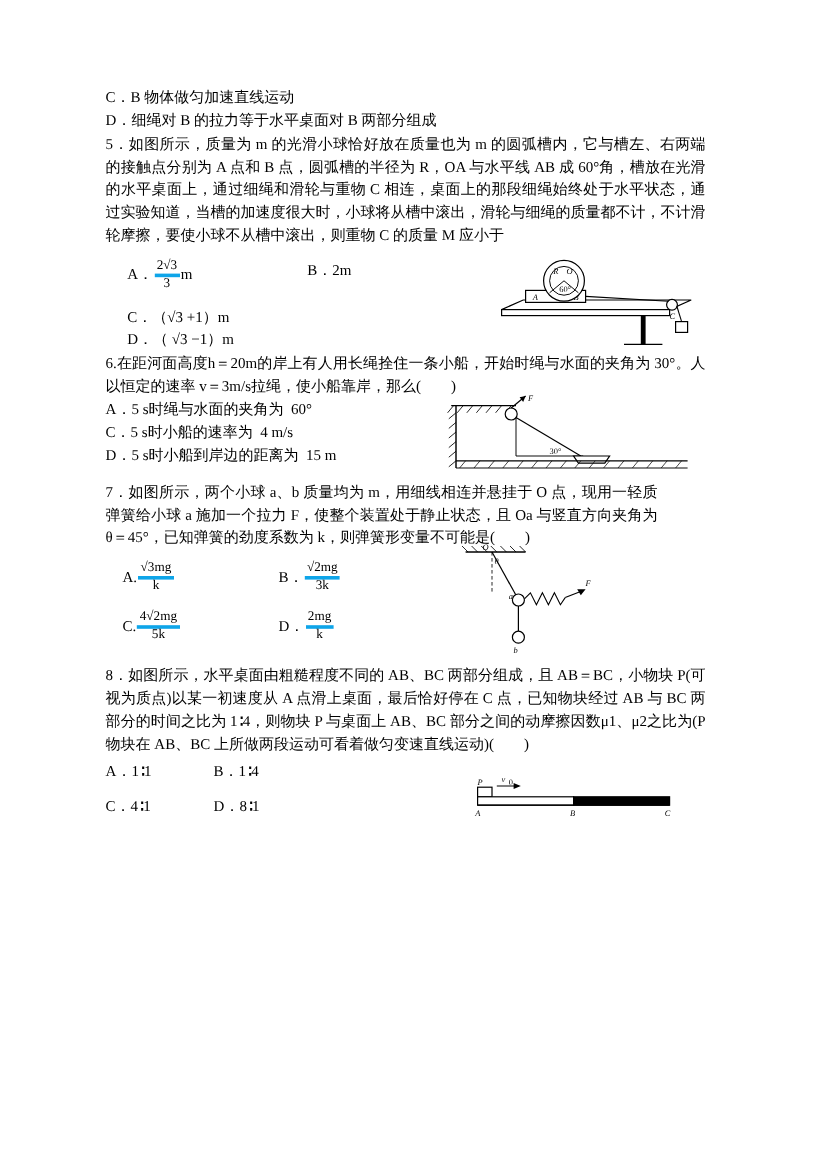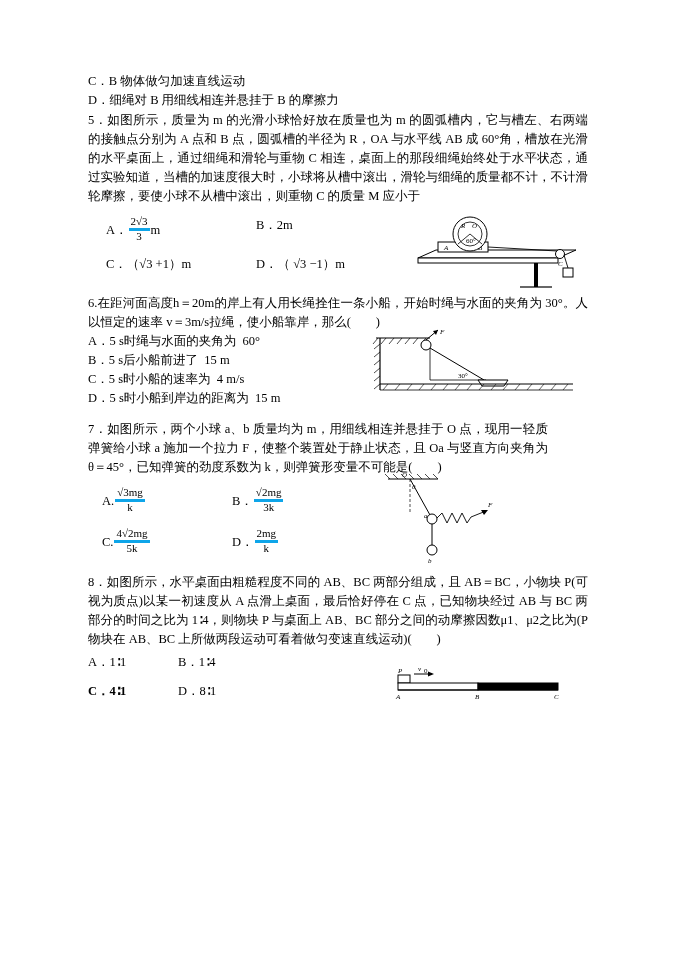--- a/index.html
+++ b/index.html
@@ -64,35 +64,35 @@
   .tiny { font-size: 7px; font-family: "Liberation Serif", serif; }
   .tiny-i { font-size: 7px; font-style: italic; font-family: "Liberation Serif", serif; }
 </style>
 </head>
 <body>
 
 <div class="page">
   <div class="content">
 
     <div class="line">C．B 物体做匀加速直线运动</div>
-    <div class="line">D．细绳对 B 用细线相连并悬挂于 B 的摩擦力</div>
+    <div class="line">D．细绳对 B 的拉力等于水平桌面对 B 两部分组成</div>
 
     <div class="q-block">
       <div class="line just" style="width:500px;">5．如图所示，质量为 m 的光滑小球恰好放在质量也为 m 的圆弧槽内，它与槽左、右两端的接触点分别为 A 点和 B 点，圆弧槽的半径为 R，OA 与水平线 AB 成 60°角，槽放在光滑的水平桌面上，通过细绳和滑轮与重物 C 相连，桌面上的那段细绳始终处于水平状态，通过实验知道，当槽的加速度很大时，小球将从槽中滚出，滑轮与细绳的质量都不计，不计滑轮摩擦，要使小球不从槽中滚出，则重物 C 的质量 M 应小于</div>
 
       <div style="position:relative; height:78px; margin-top:6px;">
 
         <div style="position:absolute; left:18px; top:4px; width:290px;">
           <div class="opts">
             <div class="opt-cell" style="width:150px;">
               <span>A．</span><span class="frac"><span class="num">2√3</span><span class="den">3</span></span><span>m</span>
             </div>
             <div class="opt-cell">B．2m</div>
           </div>
-          <div class="opts" style="margin-top:12px;">
+          <div class="opts" style="margin-top:12px;flex-direction:column;">
             <div class="opt-cell" style="width:150px;">
               <span>C．</span><span>（√3 +1）m</span>
             </div>
             <div class="opt-cell">
               <span>D．</span><span>（ √3 −1）m</span>
             </div>
           </div>
         </div>
 
         <div class="fig" style="left:320px; top:-6px;">
@@ -124,21 +124,20 @@
             <text class="tiny-i" x="150" y="60">C</text>
           </svg>
         </div>
       </div>
     </div>
 
     <div class="q-block" style="margin-top:4px;">
       <div class="line just" style="width:500px;">6.在距河面高度h＝20m的岸上有人用长绳拴住一条小船，开始时绳与水面的夹角为 30°。人以恒定的速率 v＝3m/s拉绳，使小船靠岸，那么(        )</div>
       <div style="position:relative;">
         <div class="line">A．5 s时绳与水面的夹角为  60°</div>
-        <div class="line">B．5 s后小船前进了  15 m</div>
         <div class="line">C．5 s时小船的速率为  4 m/s</div>
         <div class="line">D．5 s时小船到岸边的距离为  15 m</div>
 
         <div class="fig" style="left:270px; top:-4px;">
           <svg width="230" height="80" viewBox="0 0 230 80">
 
             <line x1="18" y1="10" x2="72" y2="10" stroke="#000" stroke-width="1.2"></line>
             <g stroke="#000" stroke-width="0.7">
               <line x1="20" y1="10" x2="15" y2="16"></line>
                 <line x1="28" y1="10" x2="23" y2="16"></line>
@@ -261,21 +260,21 @@
     <div class="q-block" style="margin-top:6px;">
       <div class="line just" style="width:500px;">8．如图所示，水平桌面由粗糙程度不同的 AB、BC 两部分组成，且 AB＝BC，小物块 P(可视为质点)以某一初速度从 A 点滑上桌面，最后恰好停在 C 点，已知物块经过 AB 与 BC 两部分的时间之比为 1∶4，则物块 P 与桌面上 AB、BC 部分之间的动摩擦因数μ1、μ2之比为(P 物块在 AB、BC 上所做两段运动可看着做匀变速直线运动)(        )</div>
 
       <div style="position:relative; height:60px; margin-top:4px;">
         <div style="position:absolute; left:0px; top:0px; width:260px;">
           <div class="opts">
             <div class="opt-cell" style="width:90px;">A．1∶1</div>
             <div class="opt-cell">B．1∶4</div>
           </div>
           <div class="opts" style="margin-top:10px;">
-            <div class="opt-cell" style="width:90px;font-weight:bold;">C．4∶1</div>
+            <div class="opt-cell" style="width:90px;">C．4∶1</div>
             <div class="opt-cell">D．8∶1</div>
           </div>
         </div>
 
         <div class="fig" style="left:300px; top:10px;">
           <svg width="200" height="50" viewBox="0 0 200 50">
 
             <rect x="10" y="12" width="12" height="8" fill="#ffffff" stroke="#000" stroke-width="1"></rect>
             <text class="tiny-i" x="10" y="10">P</text>
 

